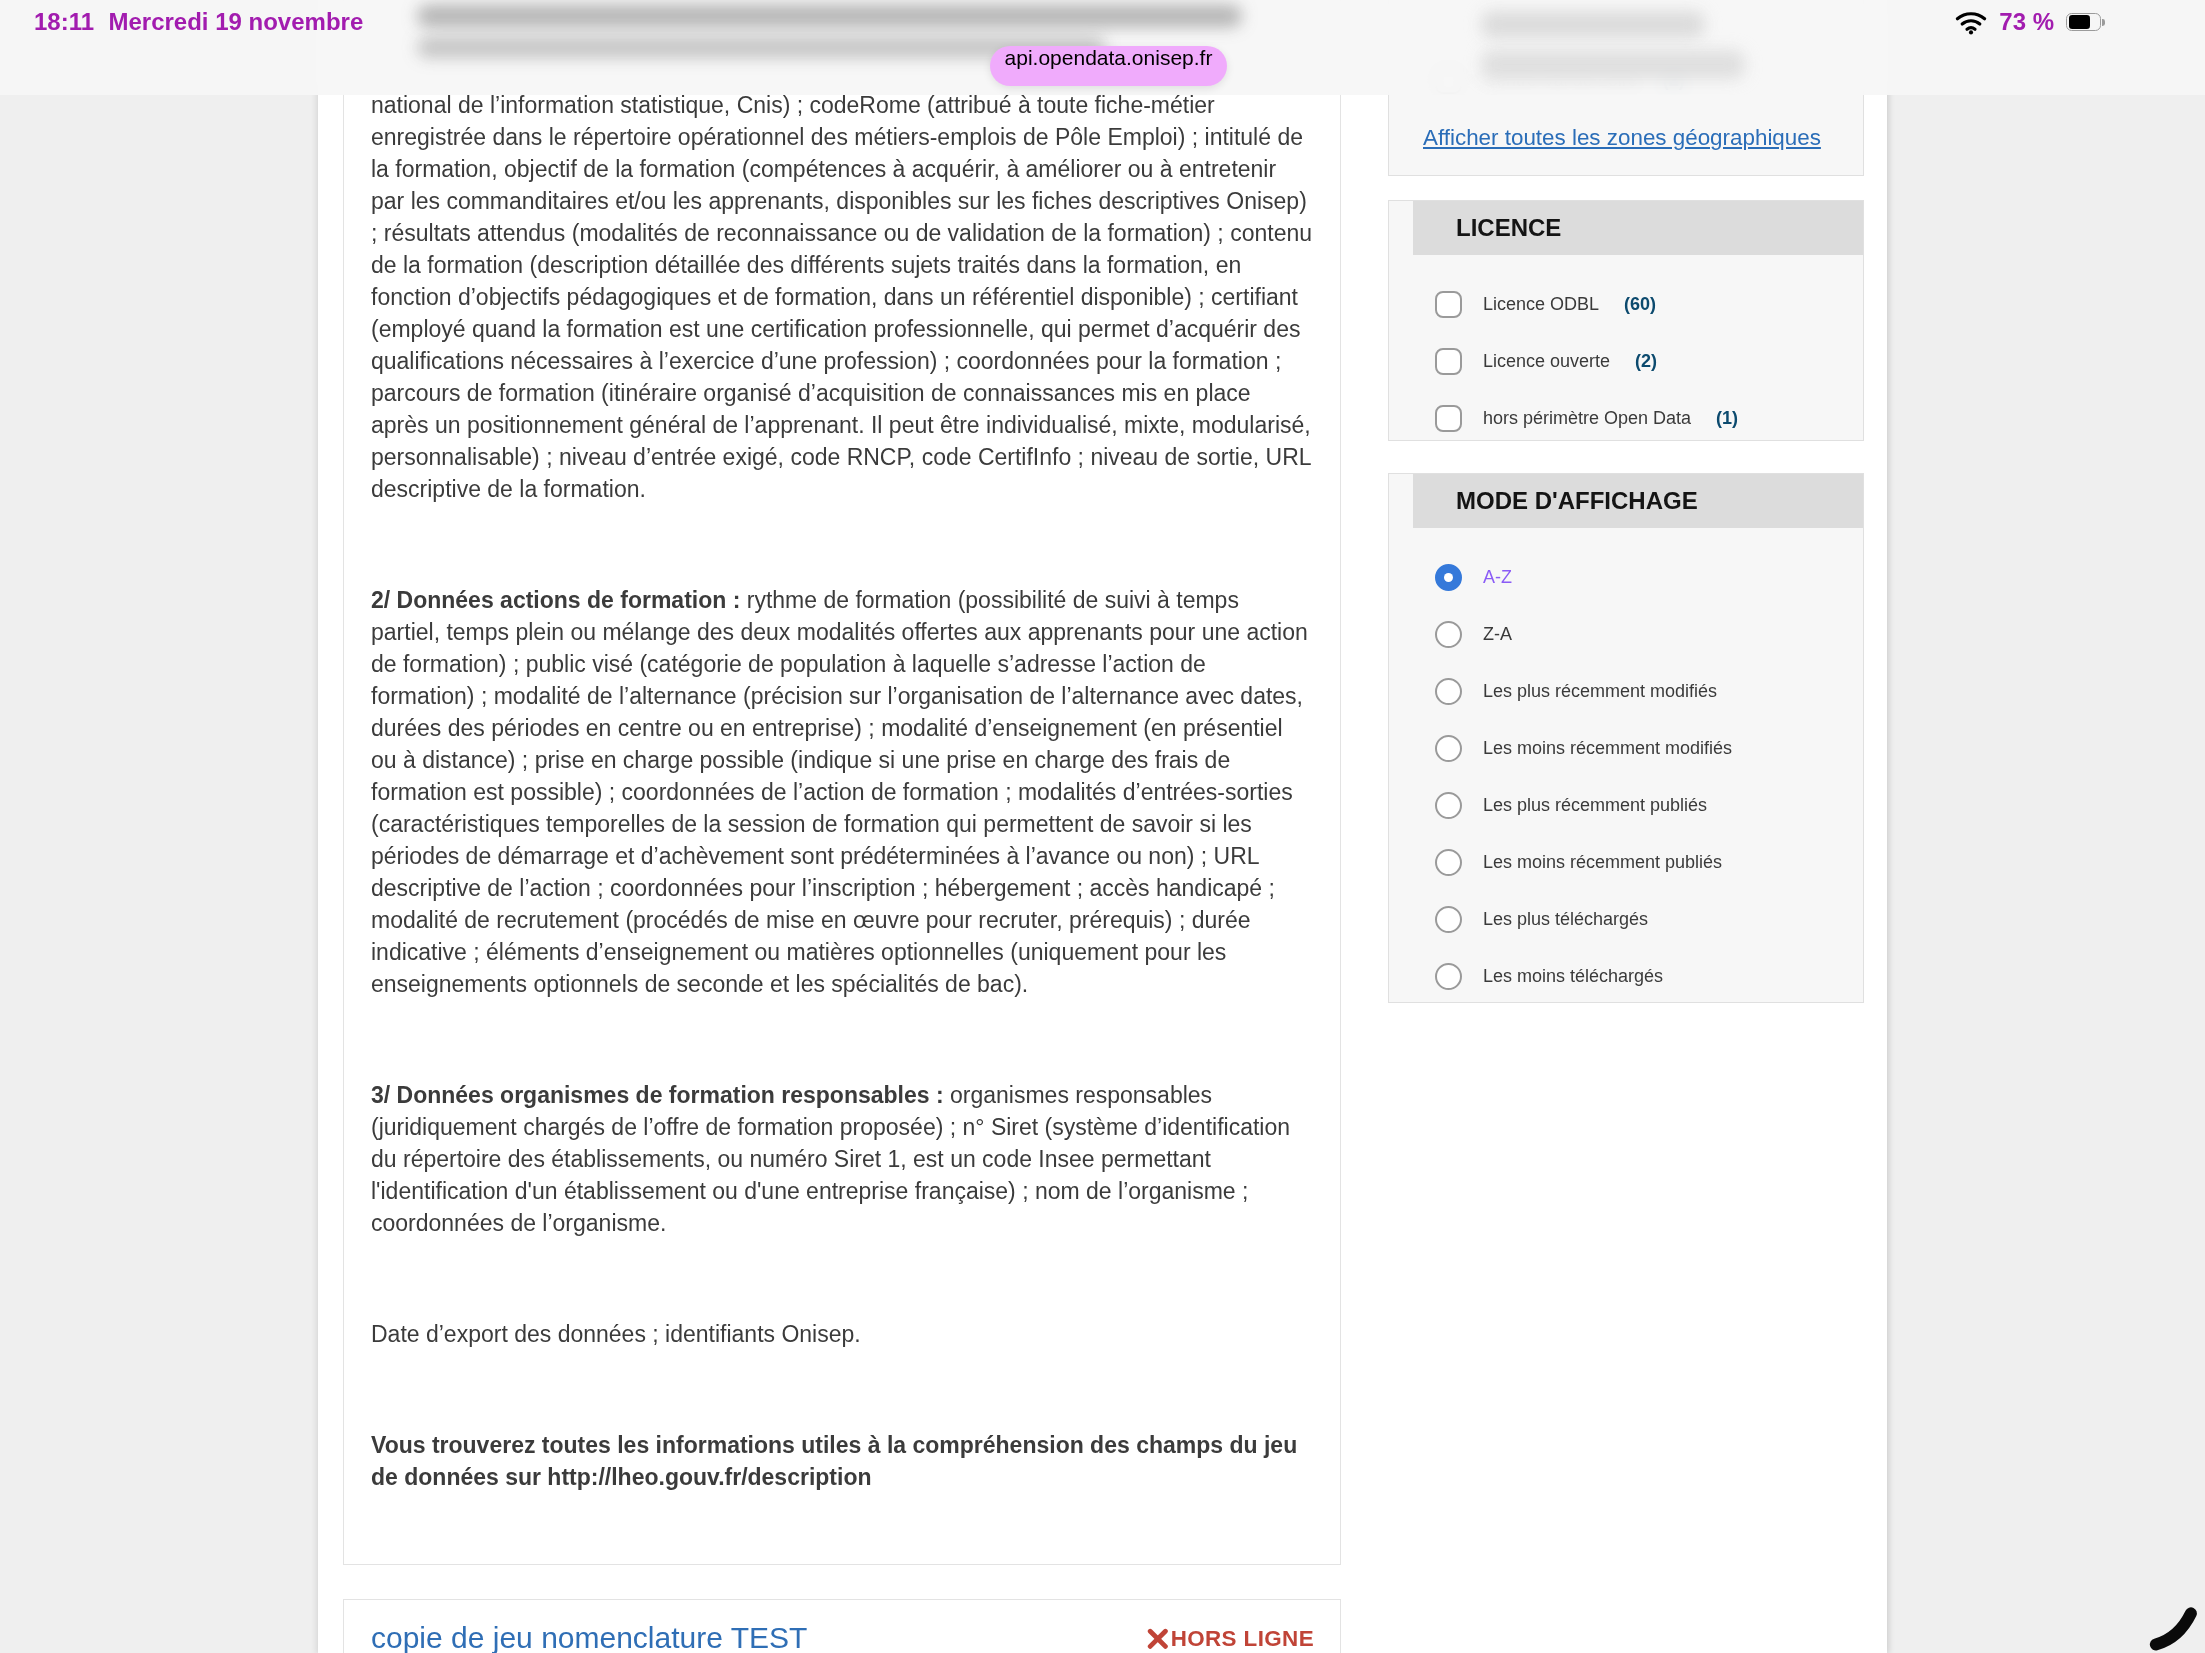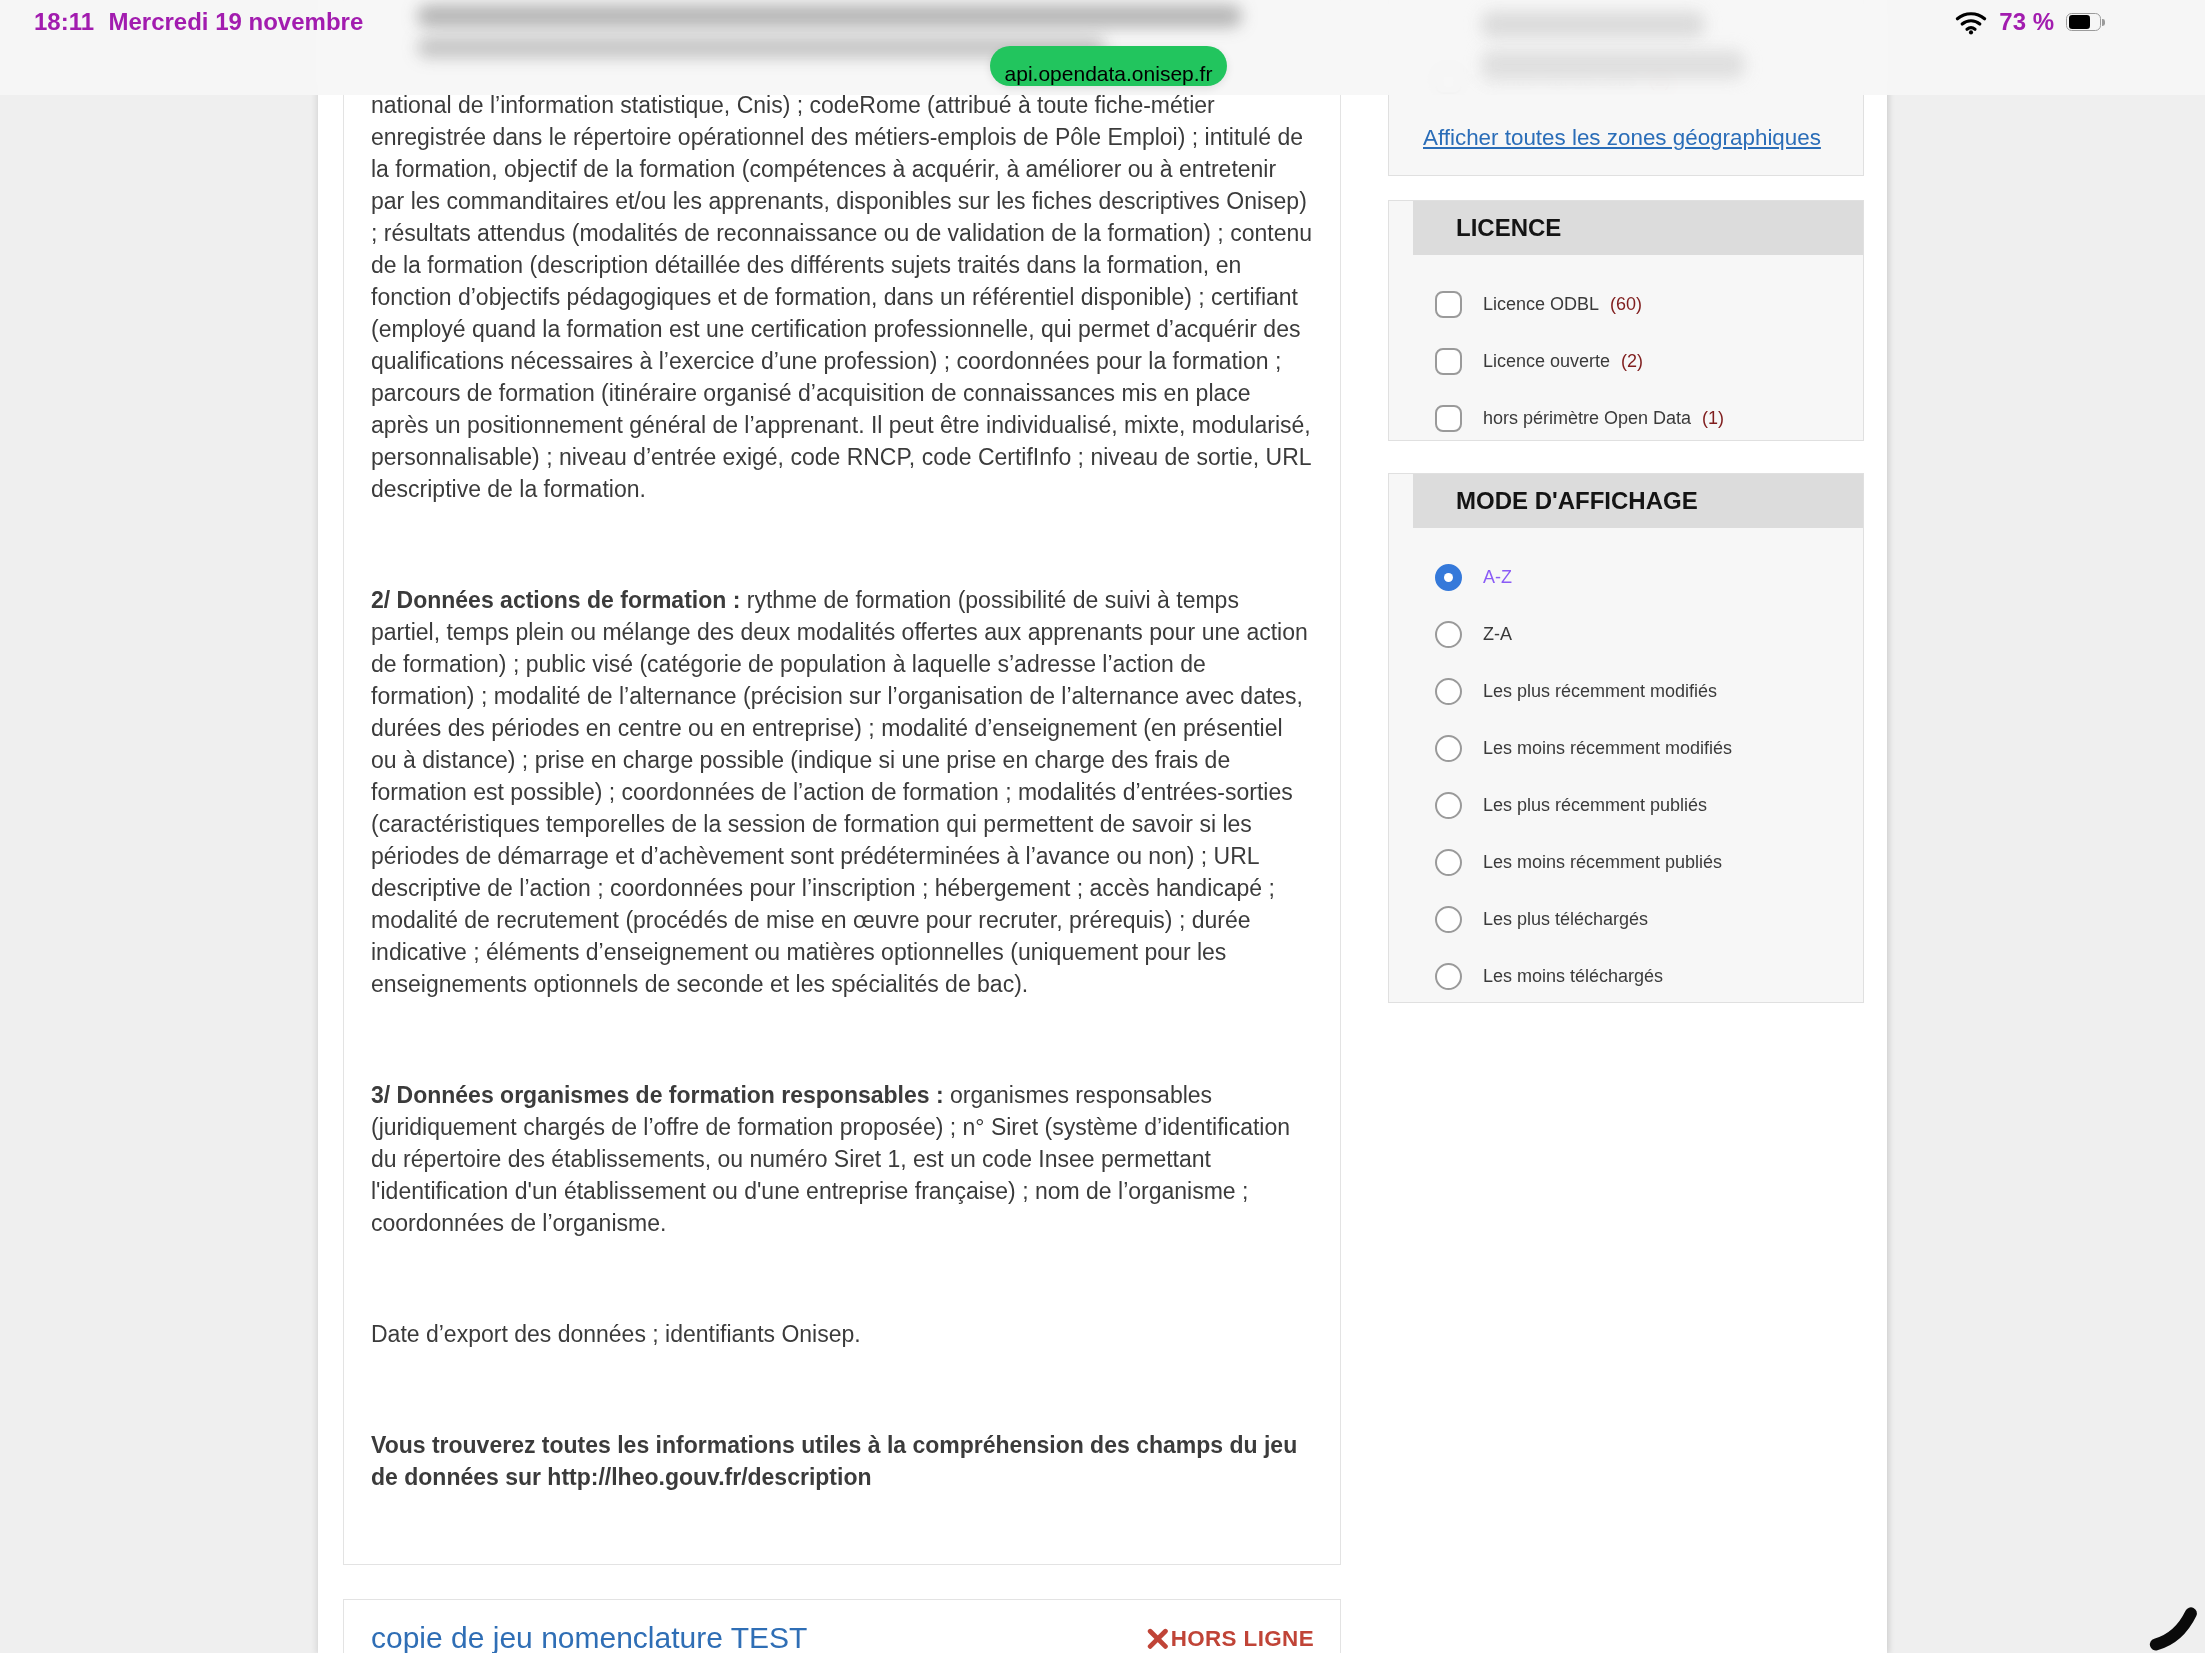--- a/index.html
+++ b/index.html
@@ -64,21 +64,21 @@
     width:27px;height:27px;border:2.4px solid #9a9a9a;border-radius:50%;
     background:#fff;margin-right:21px;flex:0 0 auto;box-sizing:border-box;
     position:relative;
   }
   .rdo.sel{background:#3579da;border-color:#3579da;}
   .rdo.sel::after{
     content:"";position:absolute;left:50%;top:50%;width:9.6px;height:9.6px;
     margin:-4.8px 0 0 -4.8px;border-radius:50%;background:#fff;
   }
   .opt-row.sel-label .lbl{color:#8b5cf6;}
-  .count{color:#7f1d1d;margin-left:11px;}
+  .count{color:#0c4a6e;margin-left:25px;font-weight:bold;}
   .geo-link{
     display:block;margin:16px 0 0 34px;font-size:22.4px;color:#2a6db8;
     text-decoration:underline;cursor:pointer;
   }
   .geo-partial{margin-top:83px;}
   
   .statusband{
     position:absolute;left:0;top:0;width:2205px;height:95px;z-index:40;
     background:rgba(246,246,246,0.93);
     -webkit-backdrop-filter:blur(7.2px);backdrop-filter:blur(7.2px);
@@ -96,22 +96,22 @@
     position:relative;box-sizing:border-box;
   }
   .battery .fill{position:absolute;left:1.6px;top:1.6px;bottom:1.6px;background:#000;border-radius:3.2px;}
   .battery .nub{
     position:absolute;right:-4.8px;top:4.8px;width:3.2px;height:7.2px;background:#9b9b9b;
     border-radius:0 2.4px 2.4px 0;
   }
   
   .urlpill{
     position:absolute;left:990px;top:46px;width:237px;height:40px;z-index:70;
-    background:#22c55e;border-radius:20px;box-shadow:0 2.4px 8px rgba(0,0,0,.10);
-    display:flex;align-items:flex-end;justify-content:center;
+    background:#f0abfc;border-radius:20px;box-shadow:0 2.4px 8px rgba(0,0,0,.10);
+    display:flex;align-items:flex-start;justify-content:center;
     font-size:21px;color:#000;cursor:pointer;
   }
   .corner-mark{position:absolute;right:4.8px;bottom:0;z-index:80;}
 </style>
 </head>
 <body>
 
 <div class="container"></div>
 
 <div class="main-card">

